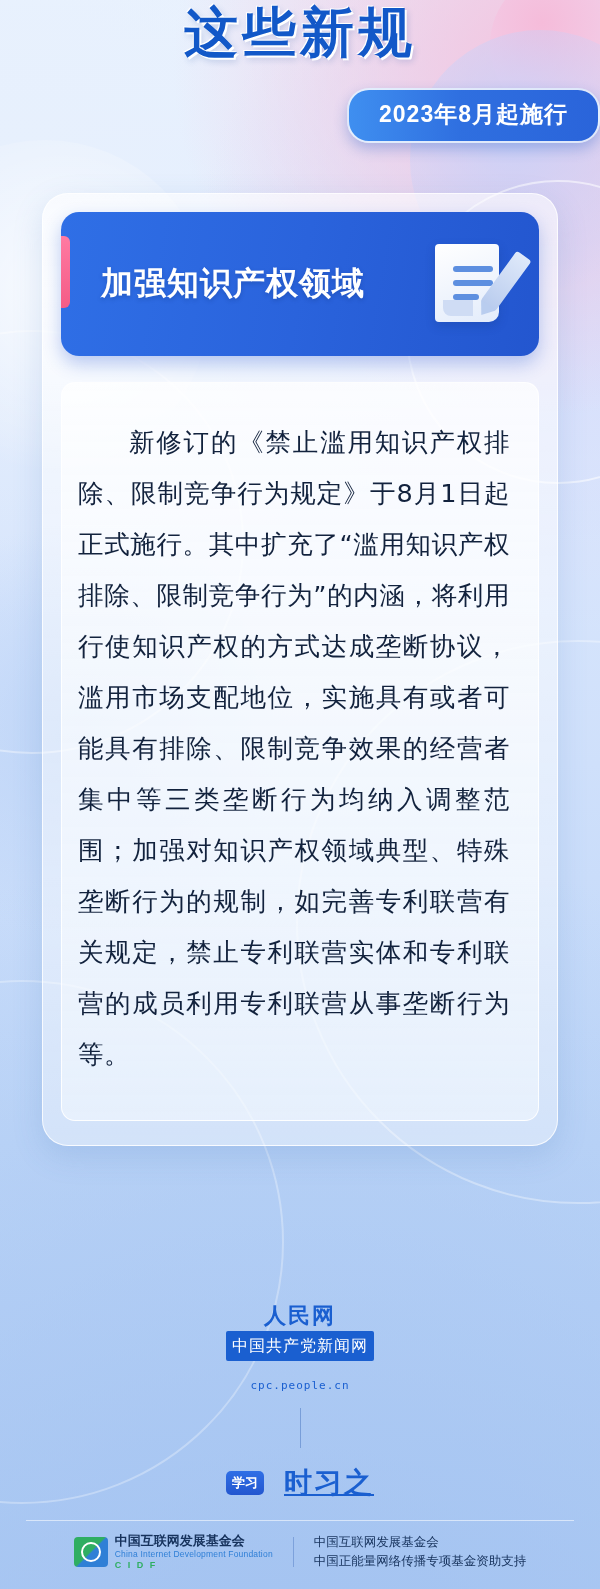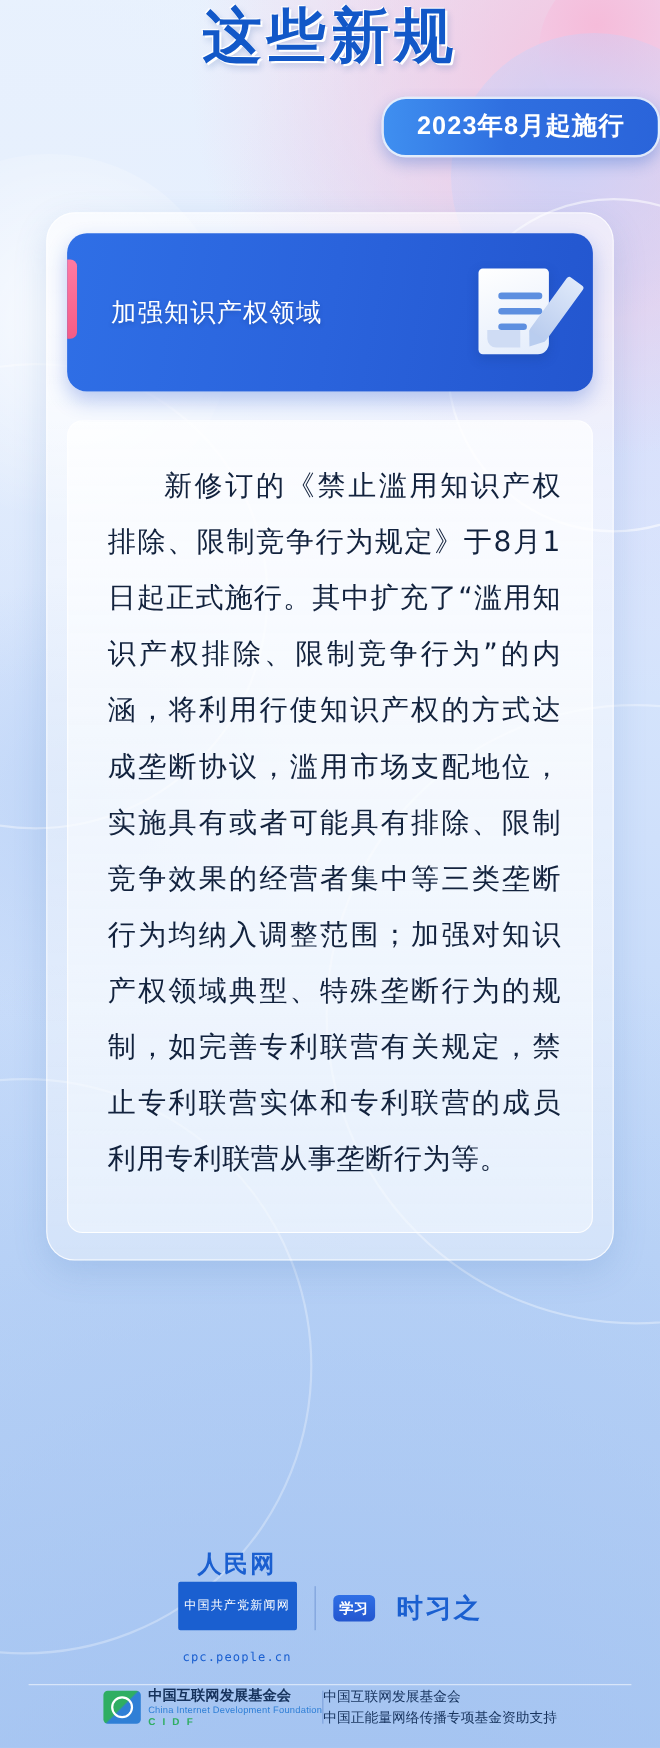--- a/index.html
+++ b/index.html
@@ -131,22 +131,22 @@
     position: absolute;
     left: 0;
     top: 24px;
     width: 9px;
     height: 72px;
     border-radius: 0 6px 6px 0;
     background: linear-gradient(180deg, #ff7aa2 0%, #f45c86 100%);
   }
   .head-text {
     color: #ffffff;
-    font-size: 23px;
-    font-weight: normal;
+    font-size: 32px;
+    font-weight: bold;
     line-height: 1.42;
     letter-spacing: 1px;
     margin-left: 14px;
     flex: 1;
     text-shadow: 0 2px 4px rgba(14,45,110,.28);
   }
   .head-icon {
     width: 92px;
     height: 92px;
     flex: 0 0 92px;
@@ -193,21 +193,21 @@
     border-left: 9px solid transparent;
     border-right: 9px solid transparent;
     border-top: 12px solid #b9cdef;
   }
 
   .card-body {
     margin-top: 26px;
     background: linear-gradient(180deg, rgba(255,255,255,.72) 0%, rgba(245,250,255,.55) 100%);
     border: 1px solid rgba(255,255,255,.9);
     border-radius: 14px;
-    padding: 34px 28px 40px 36px;
+    padding: 34px 28px 40px 16px;
     min-height: 700px;
     box-sizing: border-box;
   }
   .body-text {
     font-family: "DejaVu Sans", "Liberation Sans", sans-serif;
     color: #12223d;
     font-size: 25.5px;
     line-height: 2.0;
     letter-spacing: .5px;
     text-indent: 2em;
@@ -219,41 +219,41 @@
   .footer {
     position: absolute;
     left: 0; right: 0; bottom: 0;
     z-index: 6;
     text-align: center;
     padding-bottom: 18px;
   }
   .brand-row {
     display: flex;
     align-items: center;
-    justify-content: center;
     gap: 16px;
     margin-bottom: 18px;
+    flex-direction: column;
   }
   .people-logo {
     text-align: center;
     line-height: 1.1;
   }
   .people-cn {
     font-family: "DejaVu Sans", "Liberation Sans", sans-serif;
     color: #1a5fd0;
     font-weight: bold;
     font-size: 22px;
     letter-spacing: 2px;
   }
   .people-sub {
-    font-size: 11px;
+    font-size: 16px;
     color: #ffffff;
     background: #1a5fd0;
     display: inline-block;
-    padding: 16px 6px;
+    padding: 6px 6px;
     border-radius: 2px;
     margin-top: 3px;
     letter-spacing: 1px;
   }
   .people-url {
     font-family: "DejaVu Sans Mono", "Liberation Mono", monospace;
     font-size: 11px;
     color: #1a5fd0;
     letter-spacing: 1px;
     margin-top: 19px;
@@ -274,31 +274,32 @@
     font-size: 13px;
     font-weight: bold;
     line-height: 1.05;
     padding: 5px 6px;
     border-radius: 5px;
     width: 26px;
     text-align: center;
   }
   .xi-text {
     font-family: "DejaVu Serif", "Liberation Serif", serif;
-    font-size: 24px;
+    font-size: 28px;
     font-weight: bold;
     color: #1a5fd0;
     letter-spacing: 2px;
+    text-decoration: underline;
   }
   .foot-bar {
     display: flex;
     align-items: center;
     justify-content: center;
-    gap: 0;
-    padding-top: 1px;
+    gap: 20px;
+    padding-top: 12px;
     border-top: 1px solid rgba(255,255,255,.55);
     margin: 0 26px;
   }
   .cidf {
     display: flex;
     align-items: center;
     gap: 7px;
   }
   .cidf-mark {
     width: 34px; height: 30px;

